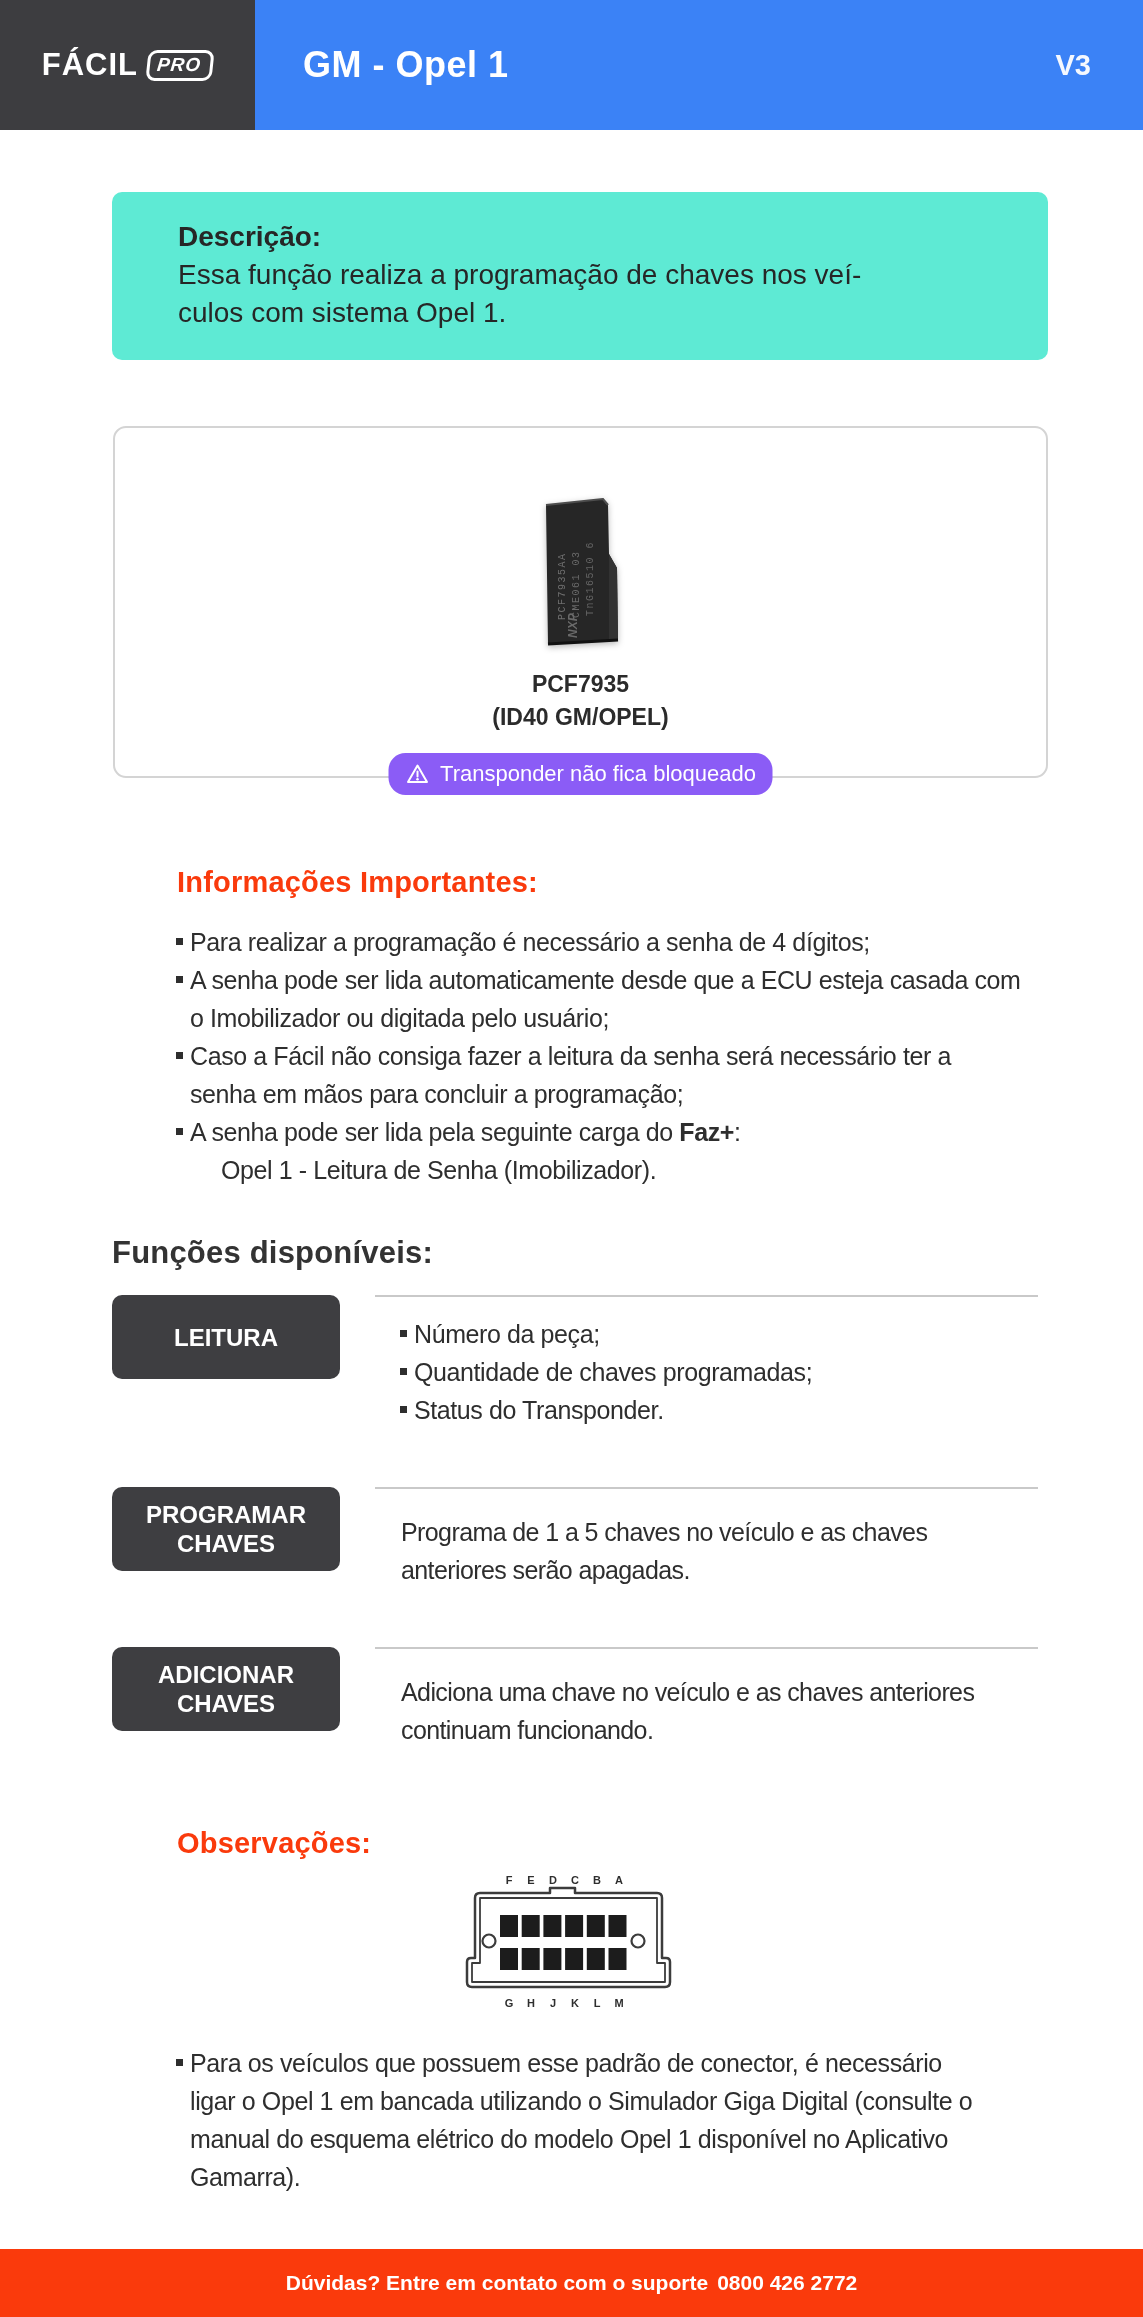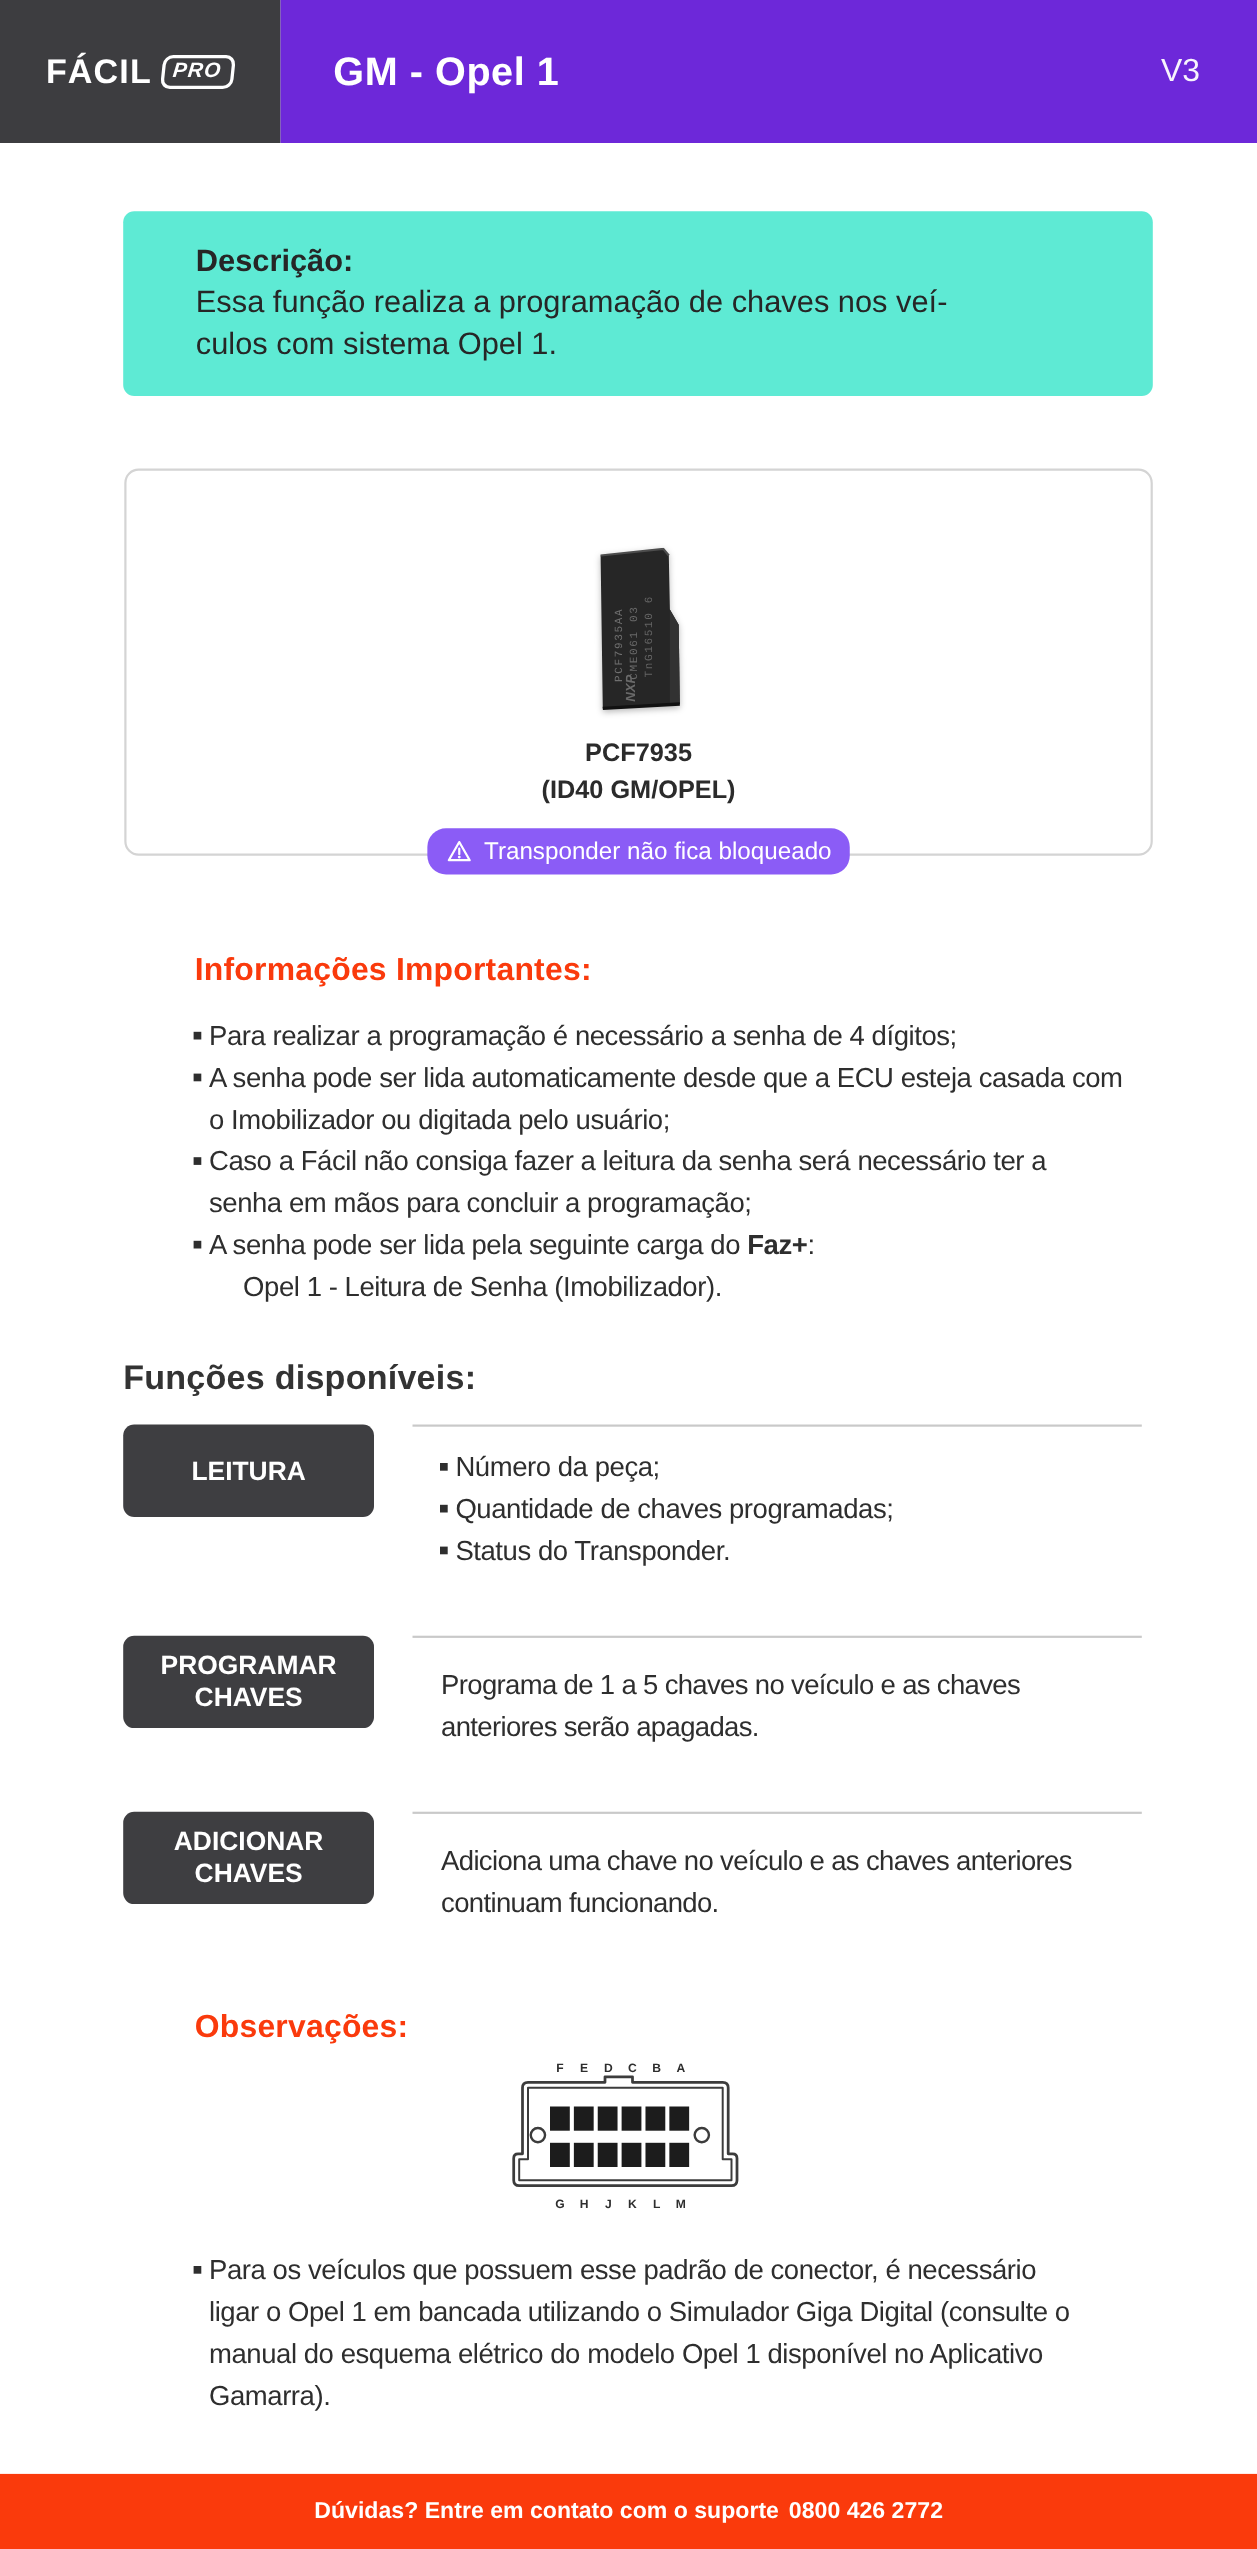--- a/index.html
+++ b/index.html
@@ -21,26 +21,26 @@
   .brand { display:flex; align-items:center; gap:9px; }
   .brand-name {
     color:#fff; font-size:31px; font-weight:bold; letter-spacing:1px;
   }
   .brand-pro {
     color:#fff; font-size:19px; font-weight:bold; font-style:italic;
     border:3px solid #fff; border-radius:9px; padding:1px 9px 2px 7px;
     transform:skewX(-6deg); letter-spacing:1px;
   }
   .header-right {
-    flex:1; background:#6d28d9; display:flex; align-items:center;
+    flex:1; background:#3b82f6; display:flex; align-items:center;
   }
   .page-title {
     color:#fff; font-size:36px; font-weight:bold; margin-left:48px; letter-spacing:0.5px;
   }
-  .version { color:#fff; font-size:29px; font-weight:normal; margin-left:auto; margin-right:52px; opacity:0.95; }
+  .version { color:#fff; font-size:29px; font-weight:bold; margin-left:auto; margin-right:52px; opacity:0.95; }
 
   
   .description-box {
     margin:62px 95px 0 112px;
     background:#5eead4; border-radius:10px;
     padding:26px 66px 28px 66px;
     font-size:28px; line-height:38px; color:#262626;
   }
   .description-heading { font-weight:bold; }
   .description-text { white-space:pre-line; }

